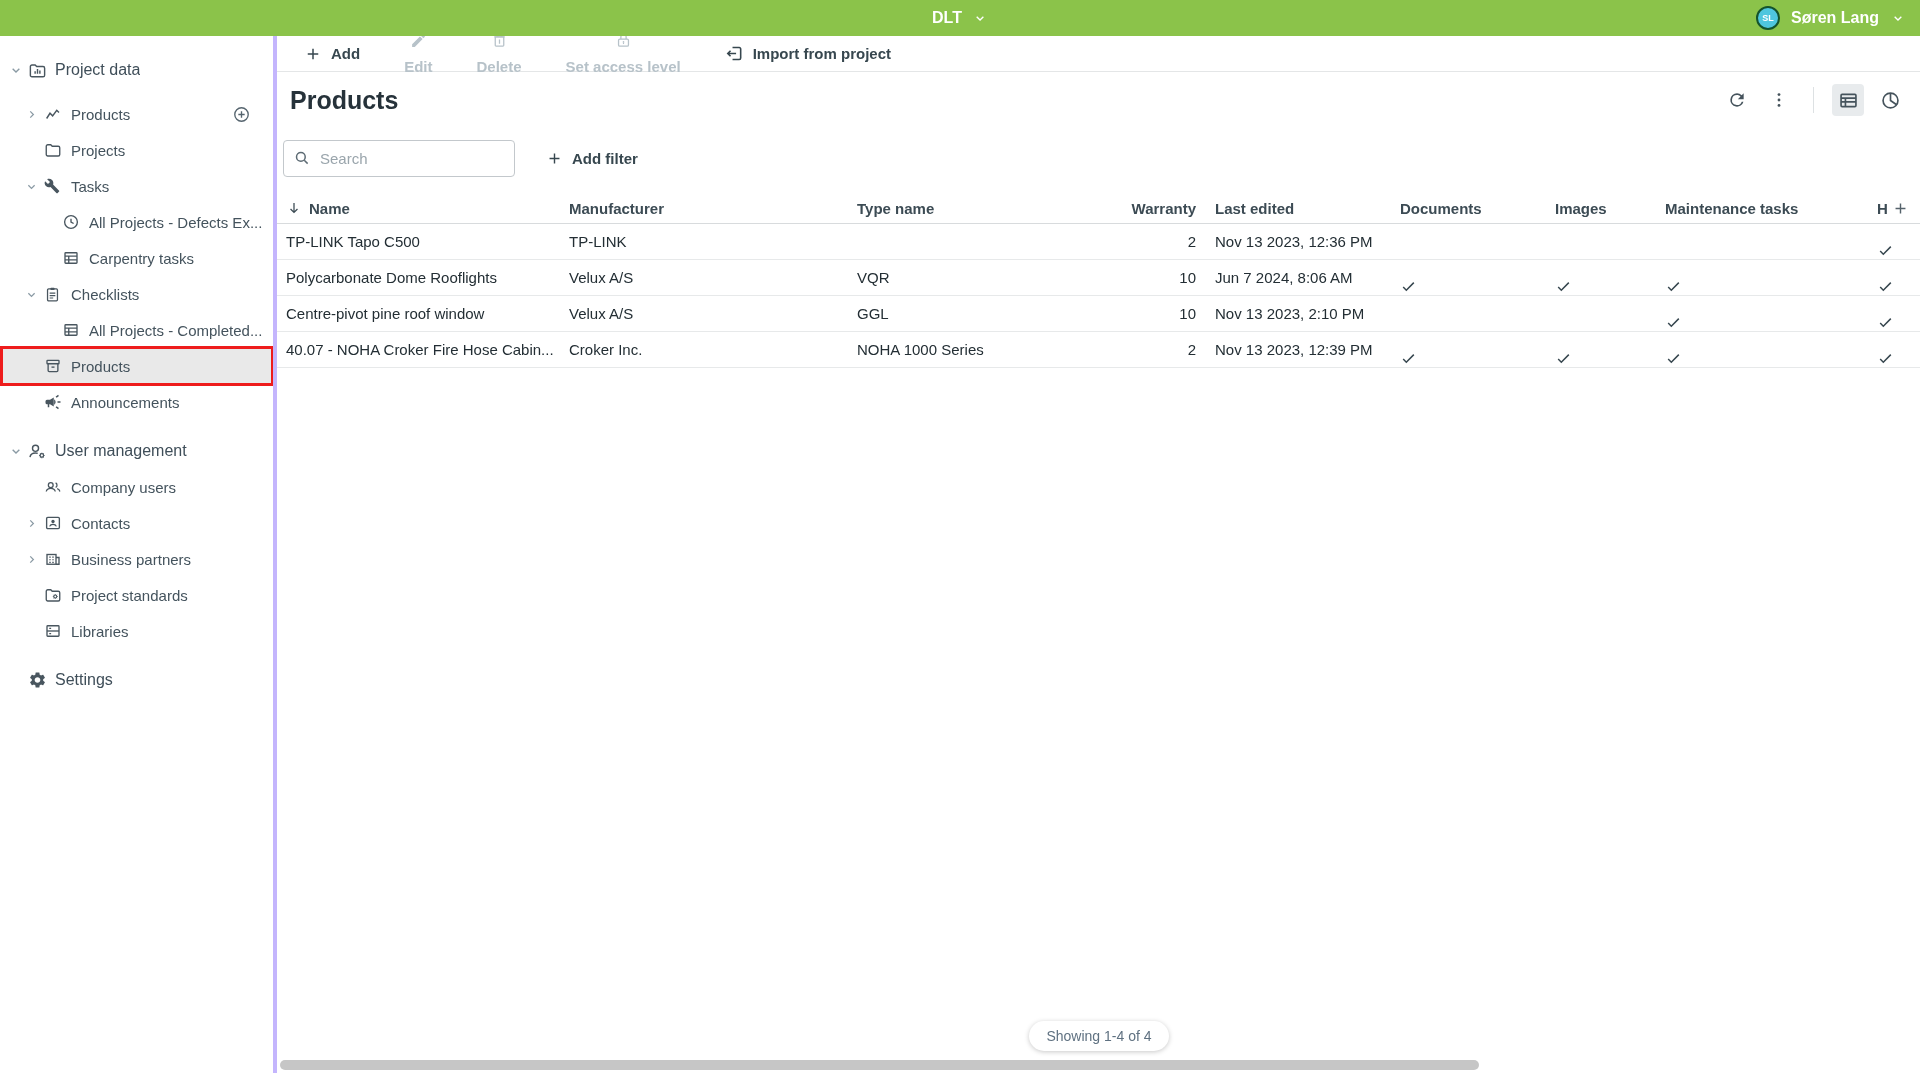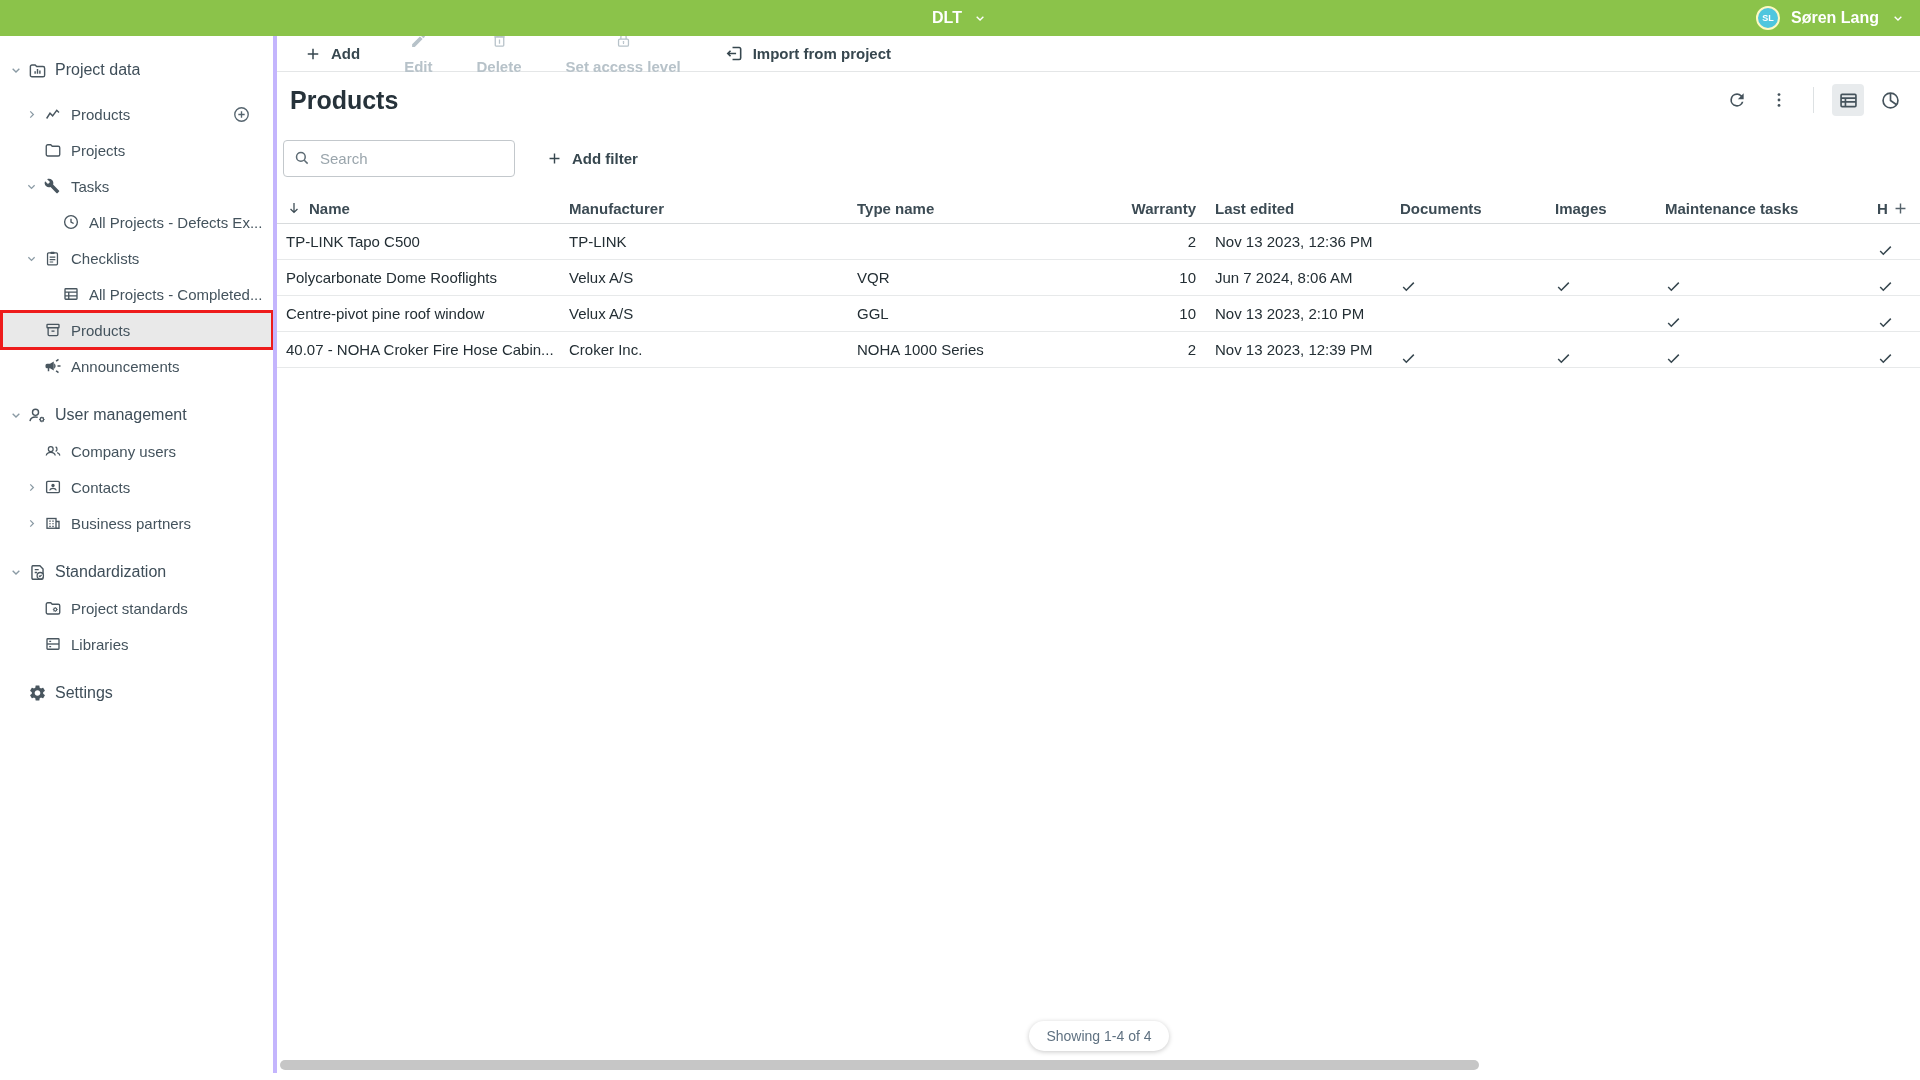--- a/index.html
+++ b/index.html
@@ -5,21 +5,21 @@
   * { margin:0; padding:0; box-sizing:border-box; }
   html,body { width:1920px; height:1080px; overflow:hidden; background:#fff;
     font-family:"Liberation Sans", sans-serif; color:#2b363d; }
 
   
   .topbar { position:relative; height:36px; background:#8bc34a; display:flex; align-items:center;padding-left:24px; }
   .app-switch { position:absolute; left:50%; transform:translateX(-50%); display:flex; align-items:center; gap:10px;
     color:#fff; font-size:16px; font-weight:700; cursor:pointer; }
   .app-switch svg { display:block; }
   .user-menu { position:absolute; right:14px; display:flex; align-items:center; gap:11px; color:#fff; cursor:pointer; }
-  .avatar { width:24px; height:24px; border-radius:50%; background:#4fc6de; border:2px solid #fef9c3;
+  .avatar { width:24px; height:24px; border-radius:50%; background:#4fc6de; border:2px solid #14532d;
     display:flex; align-items:center; justify-content:center; font-size:9px; font-weight:700; color:#fff; }
   .user-name { font-size:16px; font-weight:700; }
 
   
   .shell { display:flex; height:1037px; }
   .sidebar { width:277px; min-width:277px; border-right:4px solid #c4b5fd; background:#fff; padding-top:16px; overflow:hidden; }
   .main { flex:1; position:relative; overflow:hidden; }
 
   
   .item { display:flex; align-items:center; height:36px; font-size:15px; color:#44535d; cursor:pointer; white-space:nowrap; }
@@ -301,20 +301,28 @@
 
     <div class="item lvl2">
       <span class="nicon">
           <svg class="ic" width="18" height="18">
             <use href="#i-clock"></use>
           </svg>
         </span>
       <span class="lbl">All Projects - Defects Ex...</span>
     </div>
 
+    <div class="item lvl2">
+      <span class="nicon">
+          <svg class="ic" width="18" height="18">
+            <use href="#i-table"></use>
+          </svg>
+        </span>
+      <span class="lbl">Carpentry tasks</span>
+    </div>
 
     <div class="item lvl1">
       <span class="chev">
           <svg class="ic" width="15" height="15">
             <use href="#i-chev-down"></use>
           </svg>
         </span>
       <span class="nicon">
           <svg class="ic" width="17" height="17">
             <use href="#i-clipboard"></use>
@@ -398,33 +406,20 @@
           </svg>
         </span>
       <span class="nicon">
           <svg class="ic" width="18" height="18">
             <use href="#i-building"></use>
           </svg>
         </span>
       <span class="lbl">Business partners</span>
     </div>
 
-    <div class="item lvl0 sec-gap">
-      <span class="chev">
-          <svg class="ic" width="16" height="16">
-            <use href="#i-chev-down"></use>
-          </svg>
-        </span>
-      <span class="nicon">
-          <svg class="ic" width="19" height="19">
-            <use href="#i-doc-check"></use>
-          </svg>
-        </span>
-      <span class="lbl">Standardization</span>
-    </div>
 
     <div class="item lvl1">
       <span class="chev"></span>
       <span class="nicon">
           <svg class="ic" width="18" height="18">
             <use href="#i-folder-gear"></use>
           </svg>
         </span>
       <span class="lbl">Project standards</span>
     </div>

